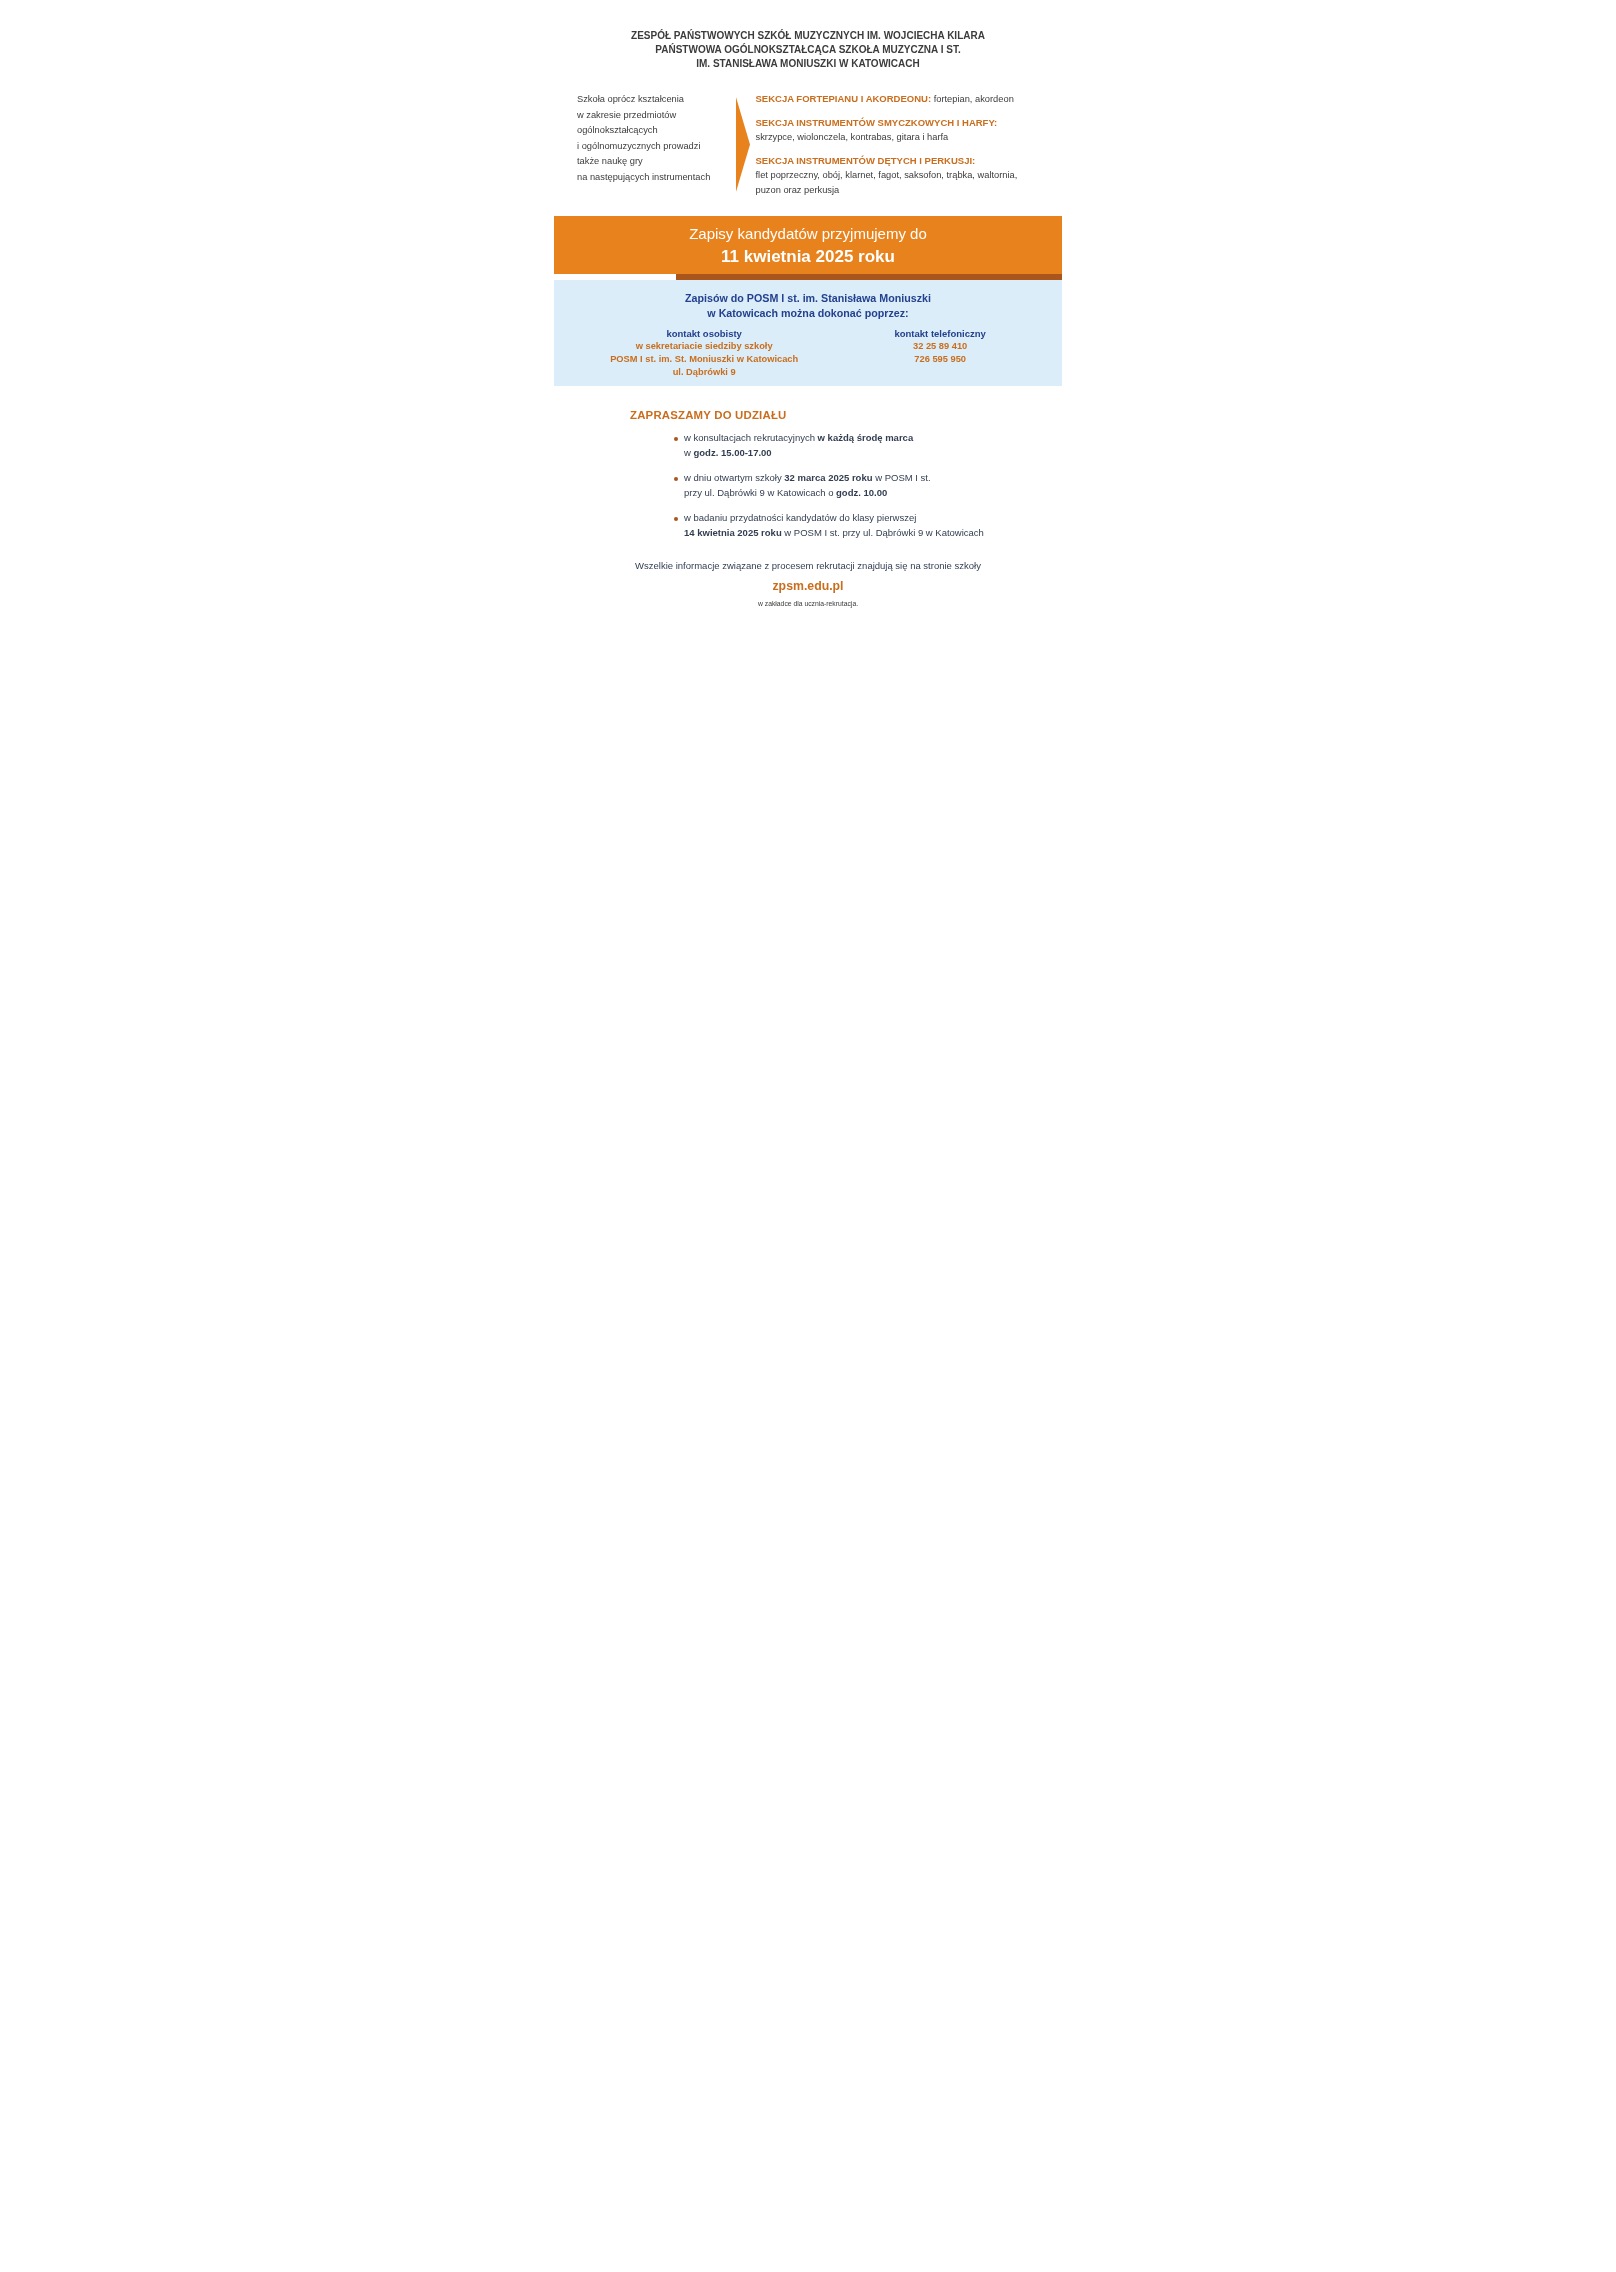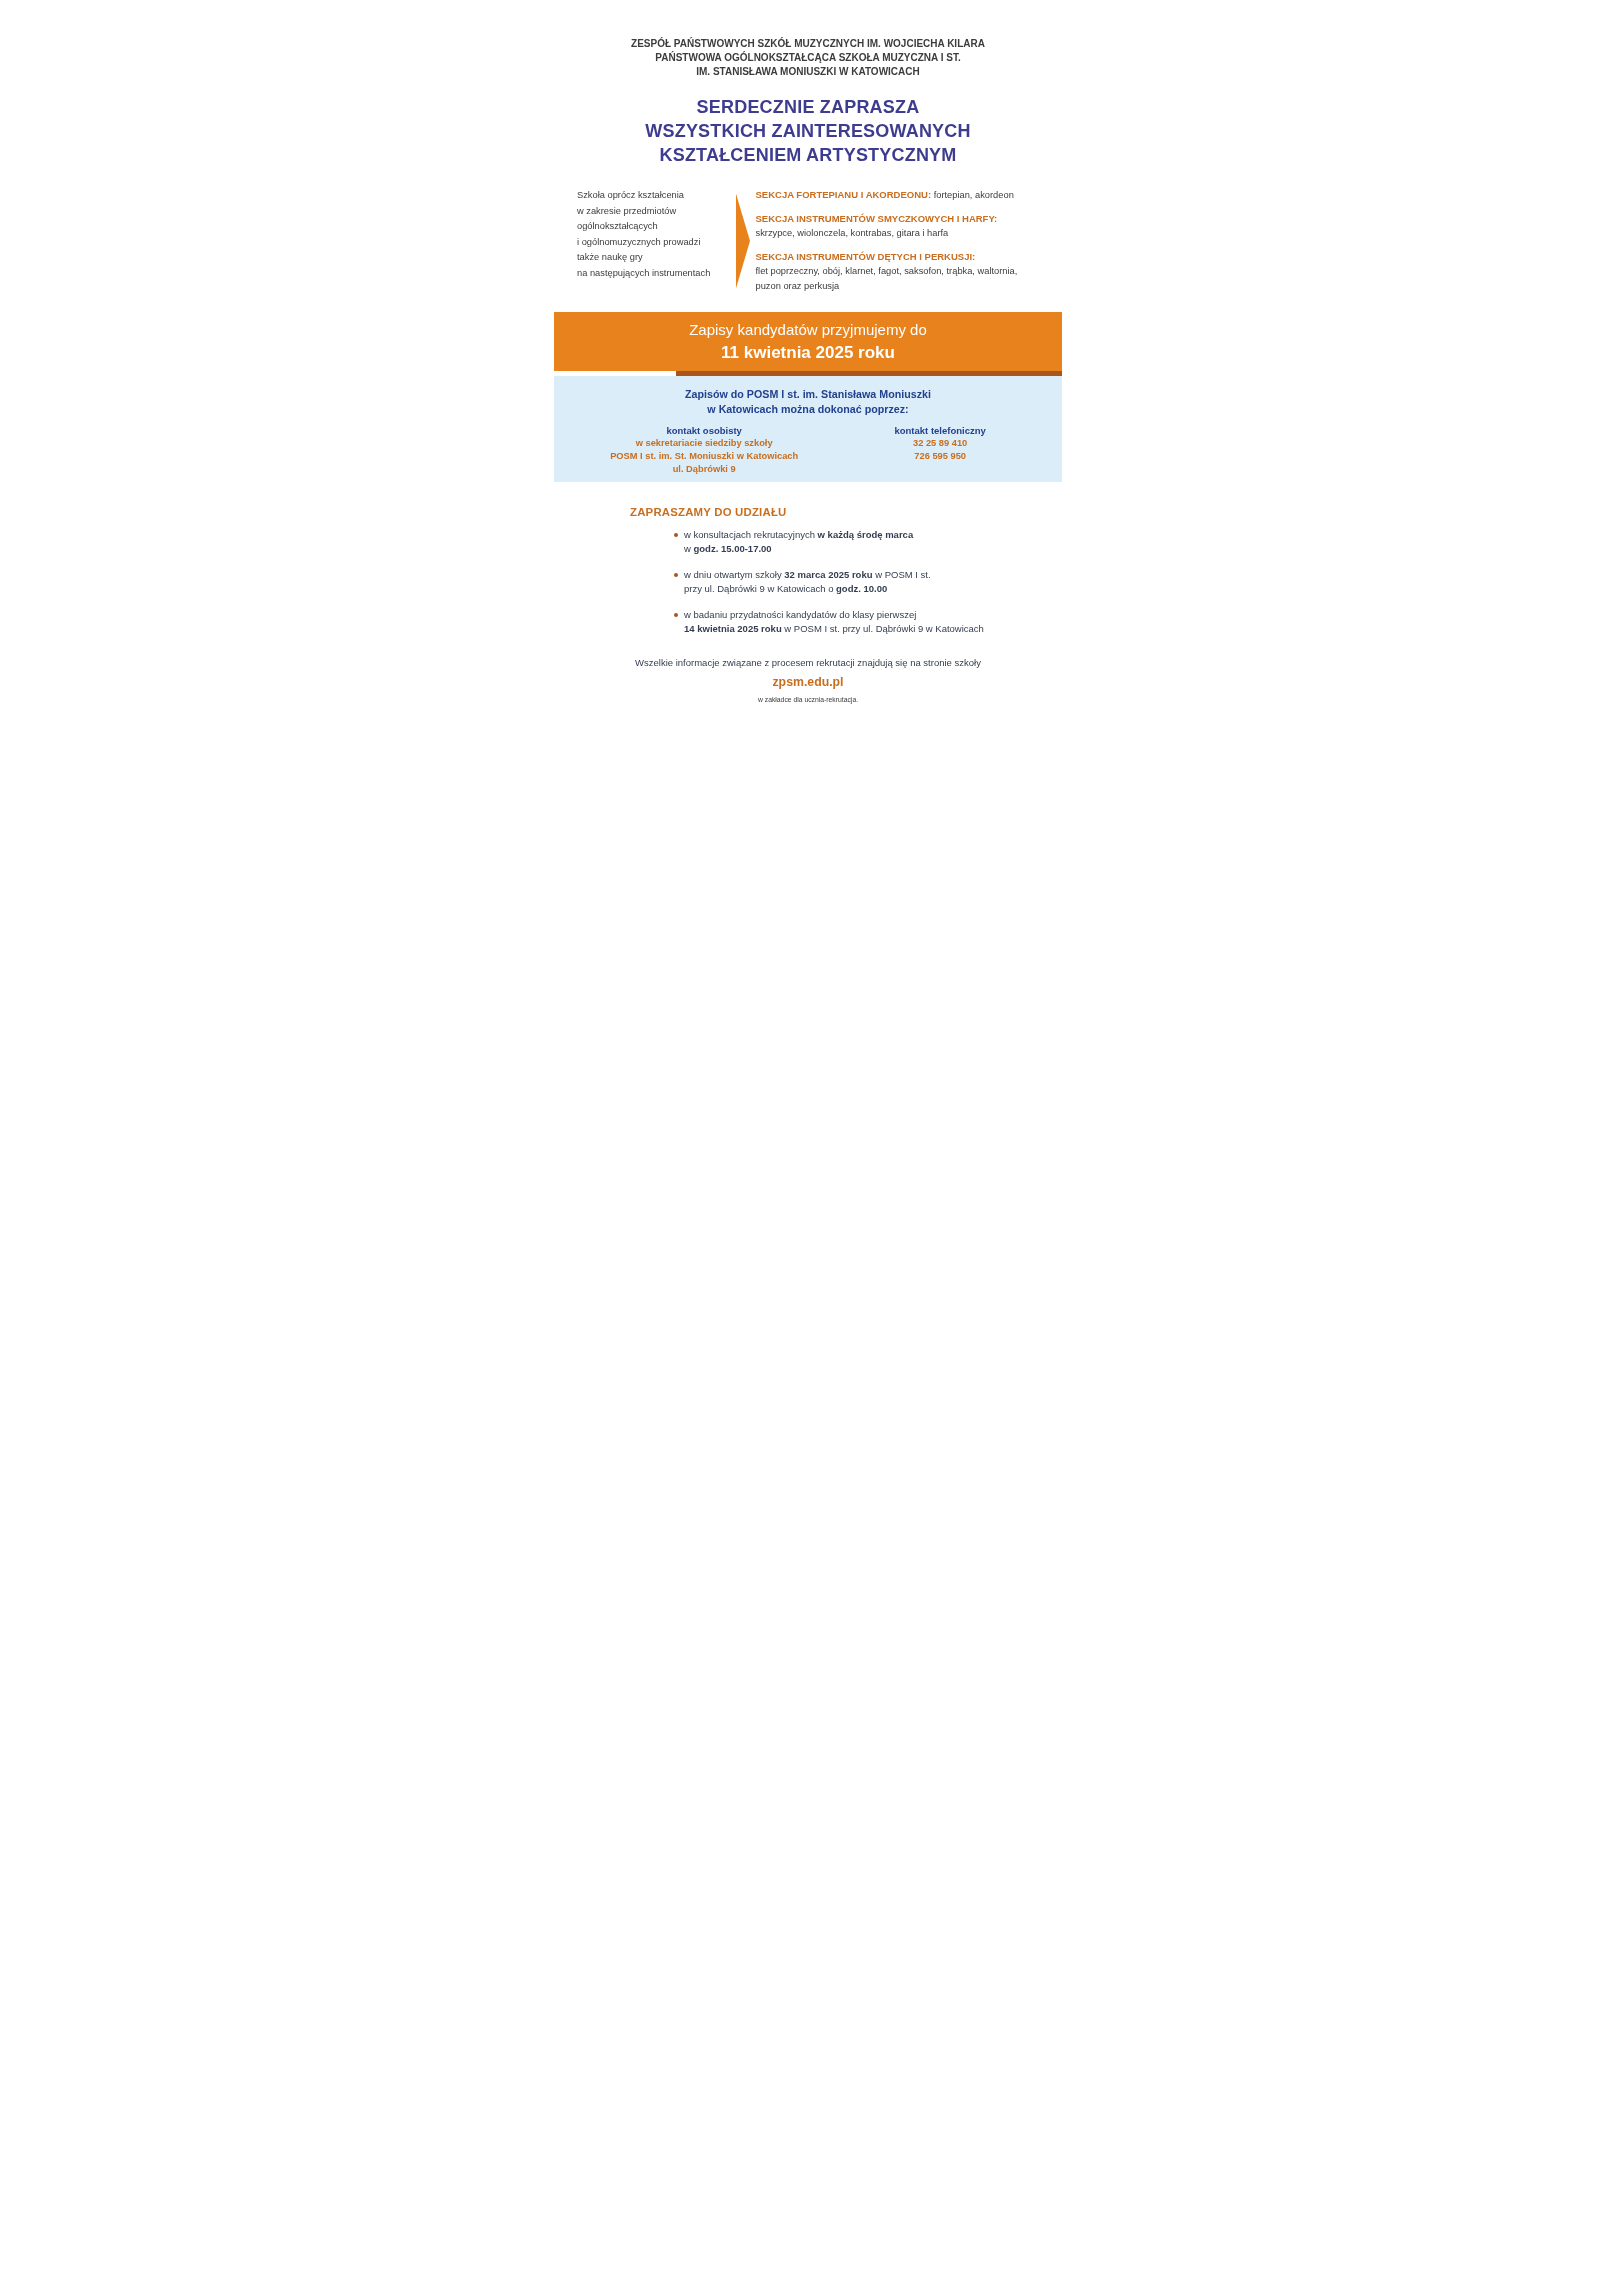--- a/index.html
+++ b/index.html
@@ -8,21 +8,21 @@
     --orange_text:#C96E1E;
     --heading_purple:#3E3C8F;
     --navy:#24418F;
     --dark:#3C3C3C;
     --text_blue:#333E52;
     --light_blue:#DBEDF8;
   }
   *{box-sizing:border-box;margin:0;padding:0;}
   html,body{background:#ffffff;}
   body{font-family:"Liberation Sans", sans-serif;}
-  .page{width:508px;min-height:715px;margin:12px auto;background:#ffffff;overflow:hidden;}
+  .page{width:508px;min-height:715px;margin:4px auto;background:#ffffff;overflow:hidden;}
 
   
   .org-header{padding-top:25px;text-align:center;color:var(--dark);
     font-weight:bold;font-size:10px;line-height:14px;}
 
   
   .invitation{margin-top:16.4px;text-align:center;color:var(--heading_purple);
     font-weight:bold;font-size:18px;line-height:24px;letter-spacing:0.2px;}
 
   
@@ -84,25 +84,20 @@
 <body>
 
 <div class="page">
 
   <div class="org-header">
     <div>ZESPÓŁ PAŃSTWOWYCH SZKÓŁ MUZYCZNYCH IM. WOJCIECHA KILARA</div>
     <div>PAŃSTWOWA OGÓLNOKSZTAŁCĄCA SZKOŁA MUZYCZNA I ST.</div>
     <div>IM. STANISŁAWA MONIUSZKI W KATOWICACH</div>
   </div>
 
-  <div class="invitation">
-    <div>SERDECZNIE ZAPRASZA</div>
-    <div>WSZYSTKICH ZAINTERESOWANYCH</div>
-    <div>KSZTAŁCENIEM ARTYSTYCZNYM</div>
-  </div>
 
   <div class="columns">
     <div class="intro">
       <div>Szkoła  oprócz kształcenia</div>
       <div>w zakresie przedmiotów</div>
       <div>ogólnokształcących</div>
       <div>i ogólnomuzycznych prowadzi</div>
       <div>także naukę gry</div>
       <div>na następujących instrumentach</div>
     </div>

